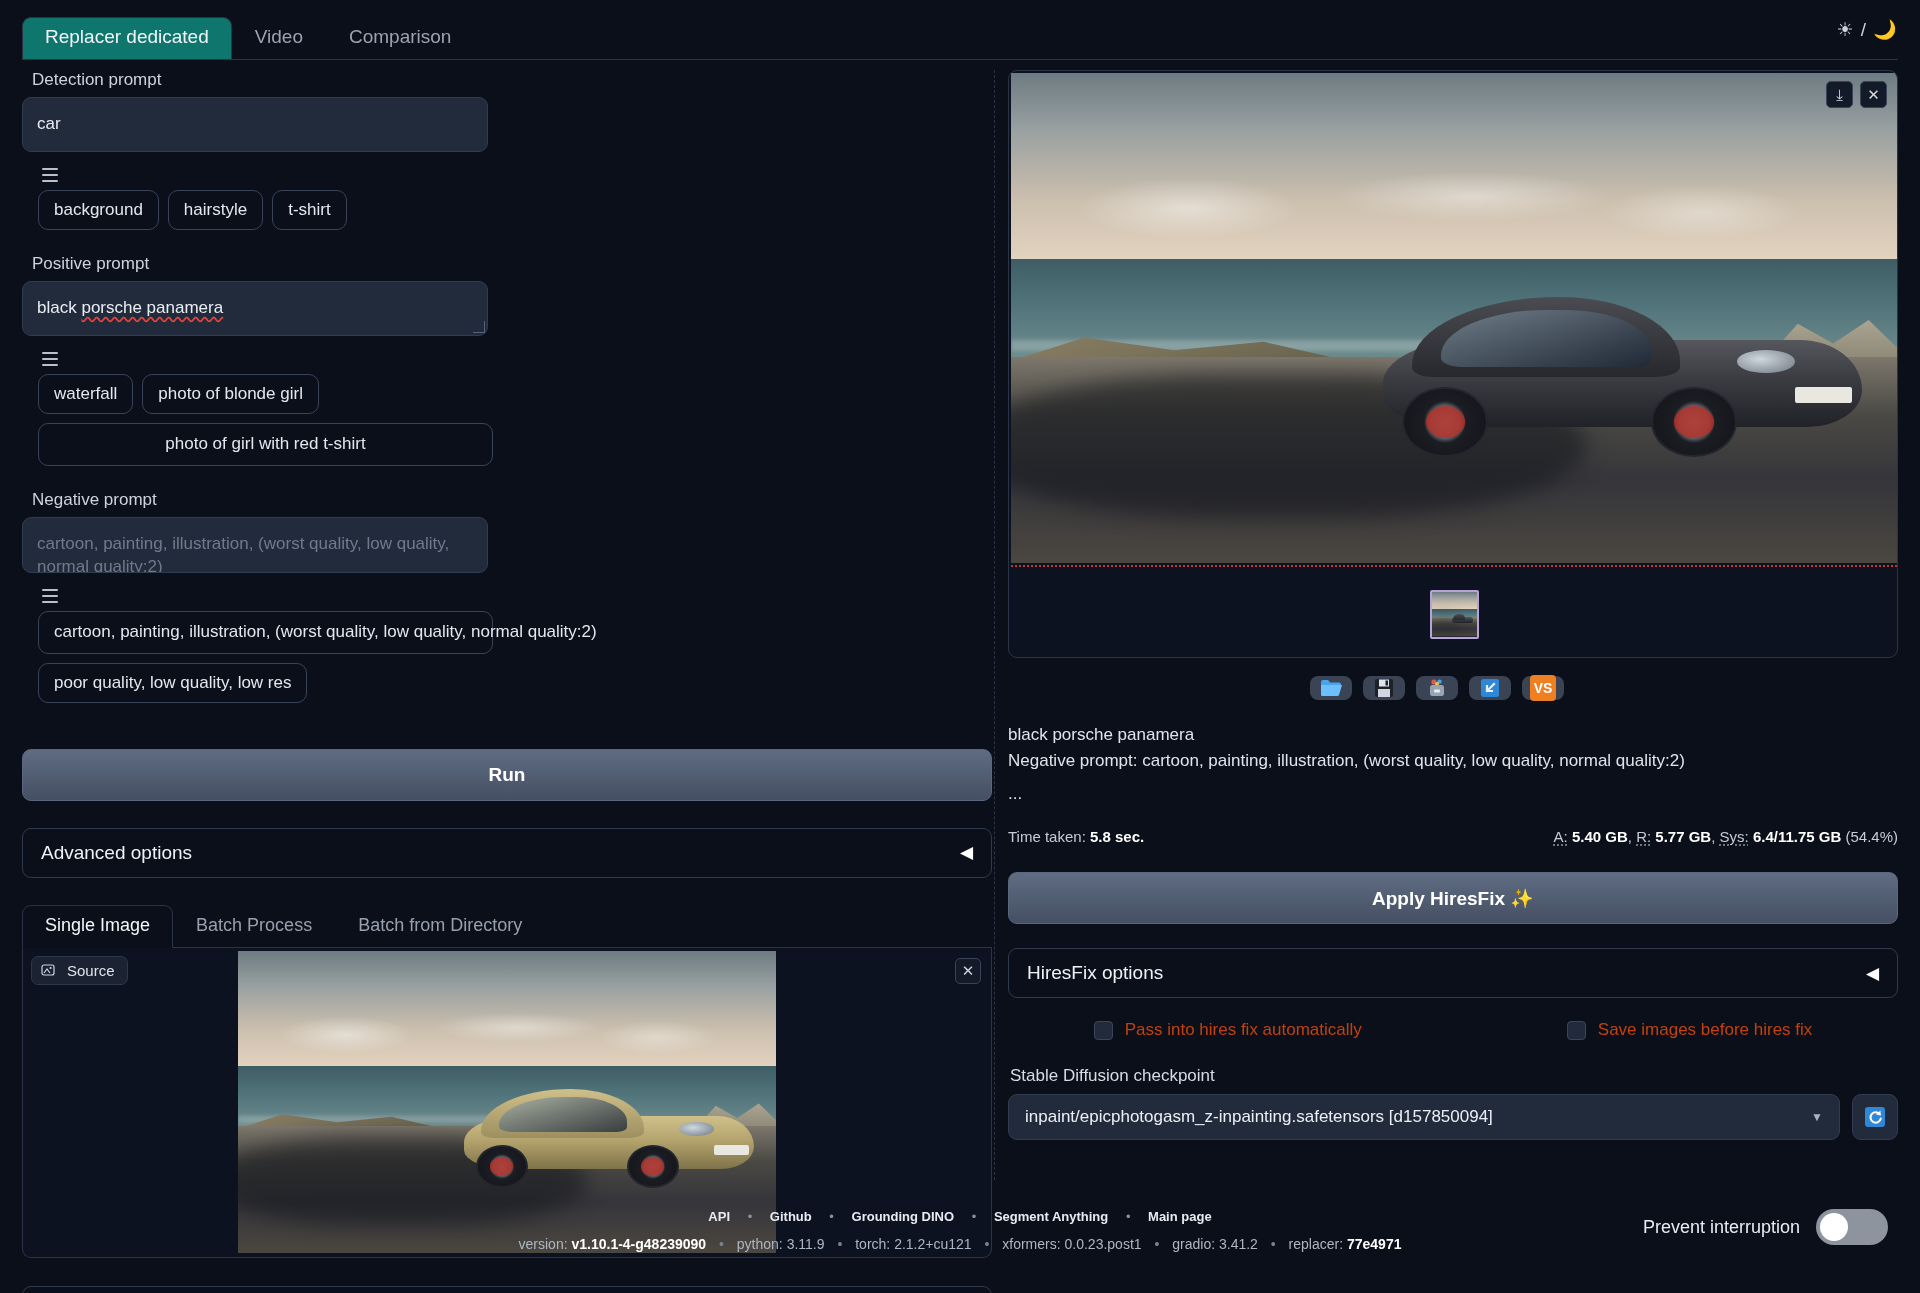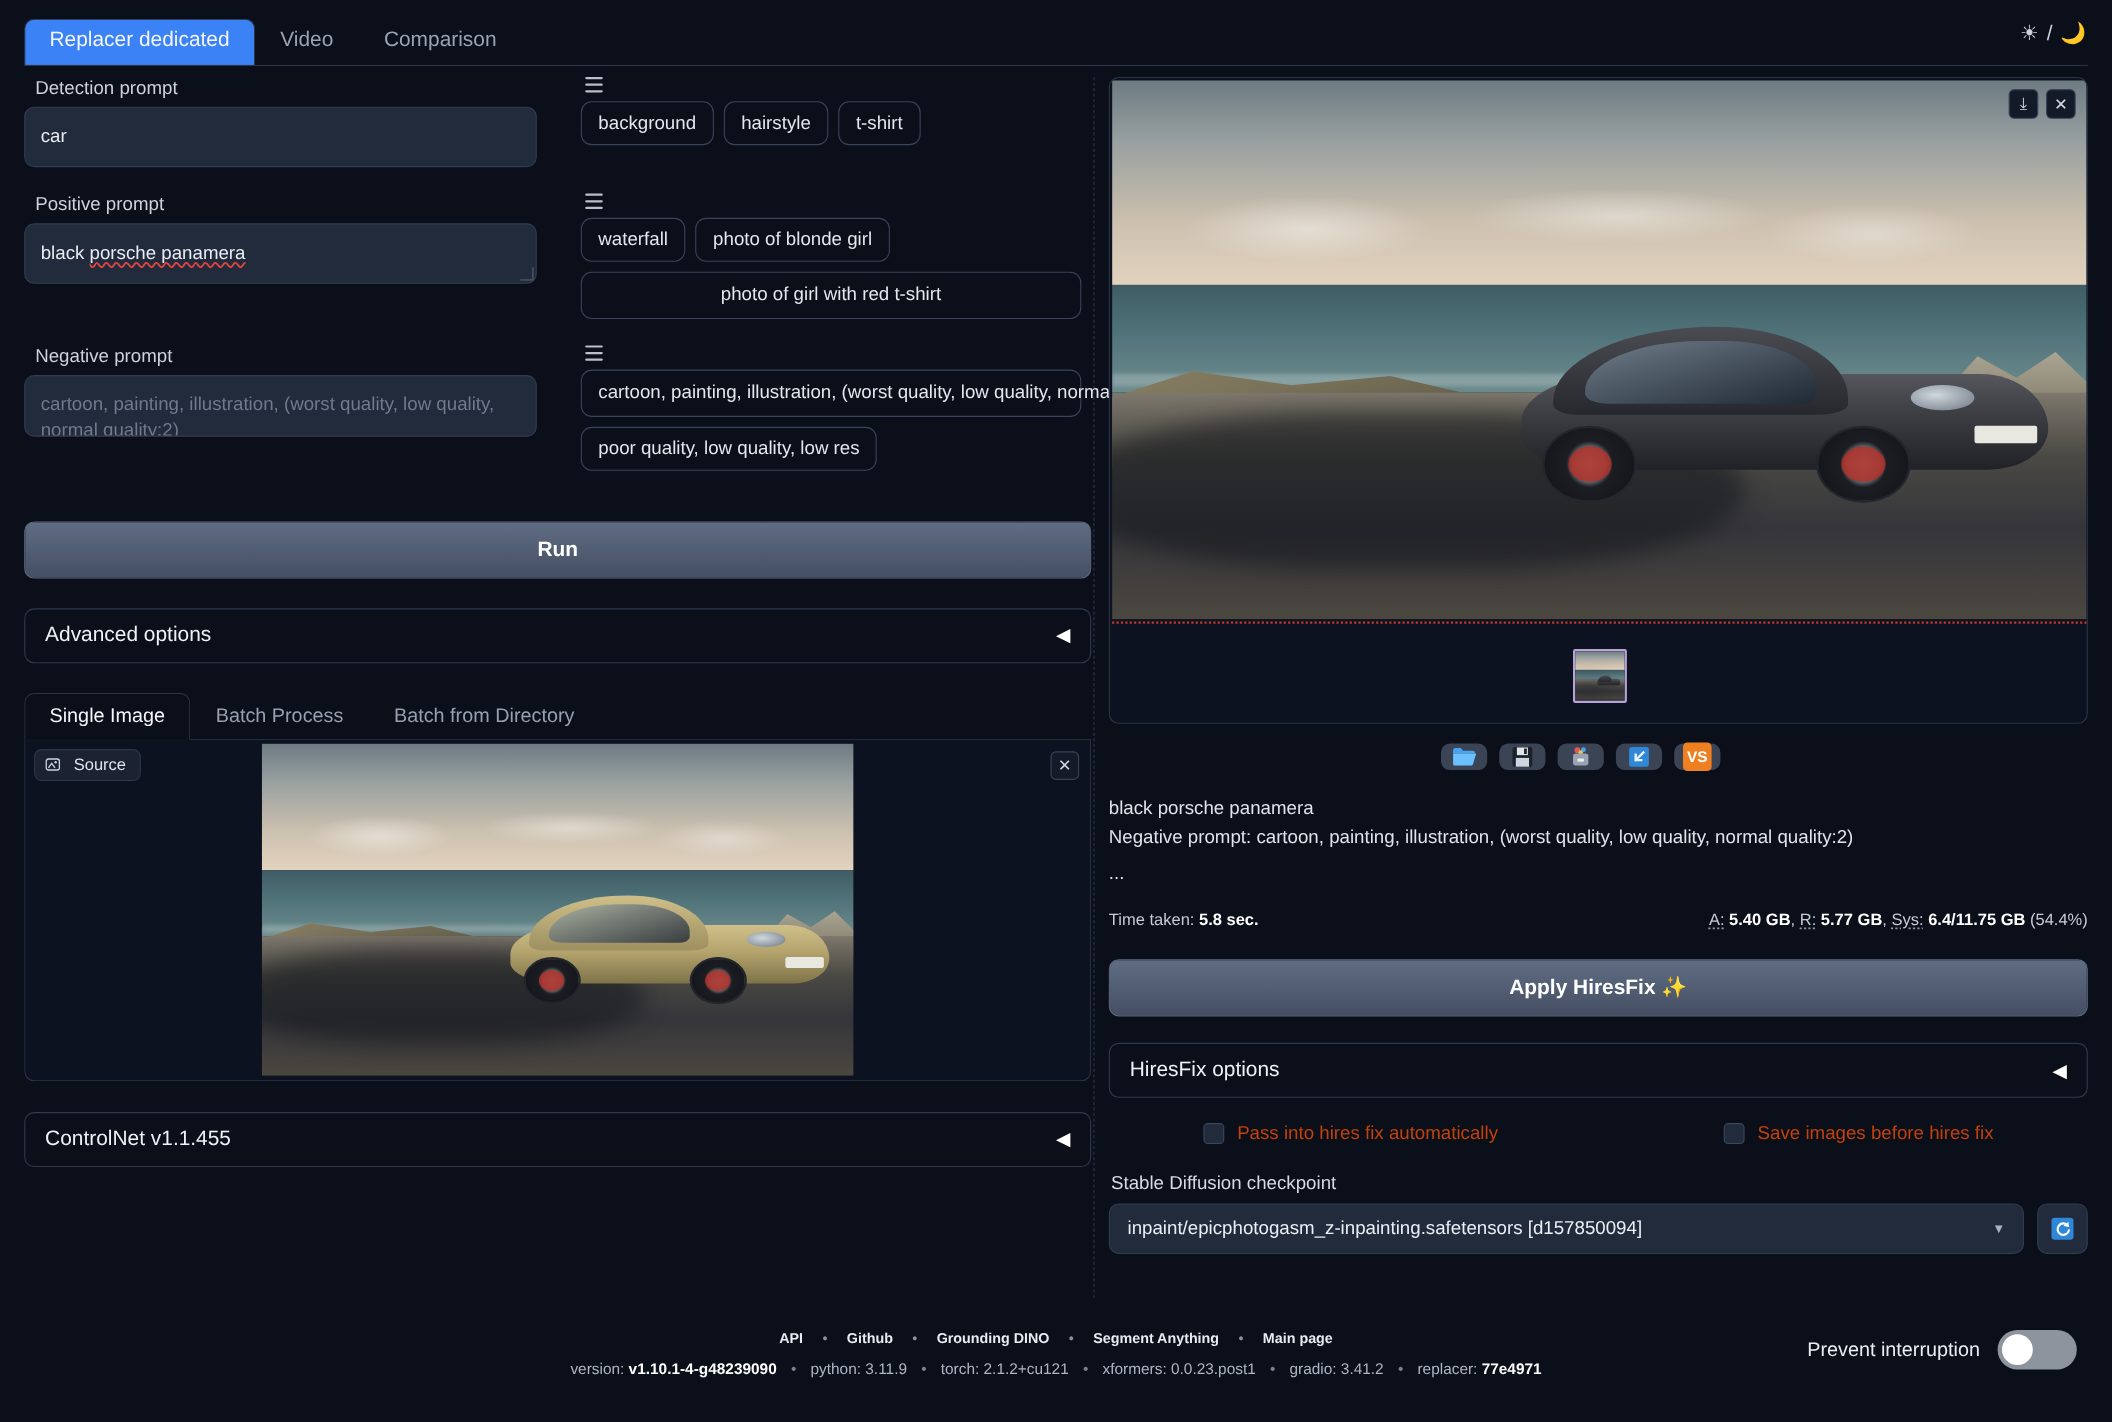--- a/index.html
+++ b/index.html
@@ -23,21 +23,21 @@
     padding: 8px 22px 11px 22px;
     font-size: 19px;
     color: #9aa3b2;
     border: 1px solid transparent;
     border-radius: 9px 9px 0 0;
     cursor: pointer;
     white-space: nowrap;
   }
   .tab.active {
     color: #f3f5f9;
-    background: #3b82f6;
+    background: #0f766e;
     border-color: #2b3446;
     border-bottom-color: #0b0f19;
   }
   .tabline {
     position: absolute; left: 22px; top: 59px; width: 1876px; height: 1px;
     background: #2b3446;
   }
   .theme-toggle {
     position: absolute; right: 22px; top: 18px;
     font-size: 19px; letter-spacing: 1px; cursor: pointer;
@@ -72,21 +72,21 @@
     position: absolute; right: 2px; bottom: 2px; width: 12px; height: 12px;
     border-right: 1px solid #55607a; border-bottom: 1px solid #55607a;
     transform: skew(0deg);
   }
   .misspell {
     text-decoration: underline wavy #e0443e;
     text-decoration-skip-ink: none;
     text-underline-offset: 3px;
   }
 
-  .row-pair { display: flex; gap: 16px; }
+  .row-pair { display: flex; gap: 16px; flex-direction: column; }
   .left-field { width: 480px; }
   .chip-col { width: 470px; margin-left: 16px; }
 
   .hamb {
     width: 18px; height: 14px; margin: 0 0 8px 2px;
     display: flex; flex-direction: column; justify-content: space-between;
     cursor: pointer;
   }
   .hamb i { display:block; height: 2px; background: #b9c0cc; border-radius: 1px; }
   .hamb i:nth-child(1) { width: 16px; margin-left: 2px; }

